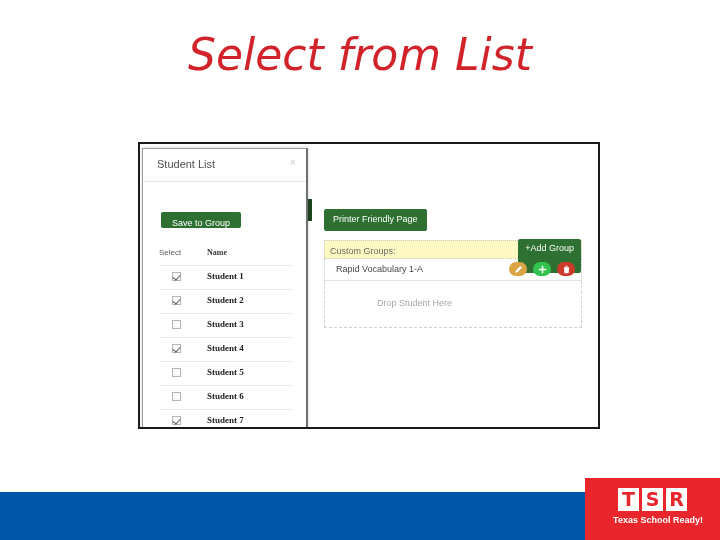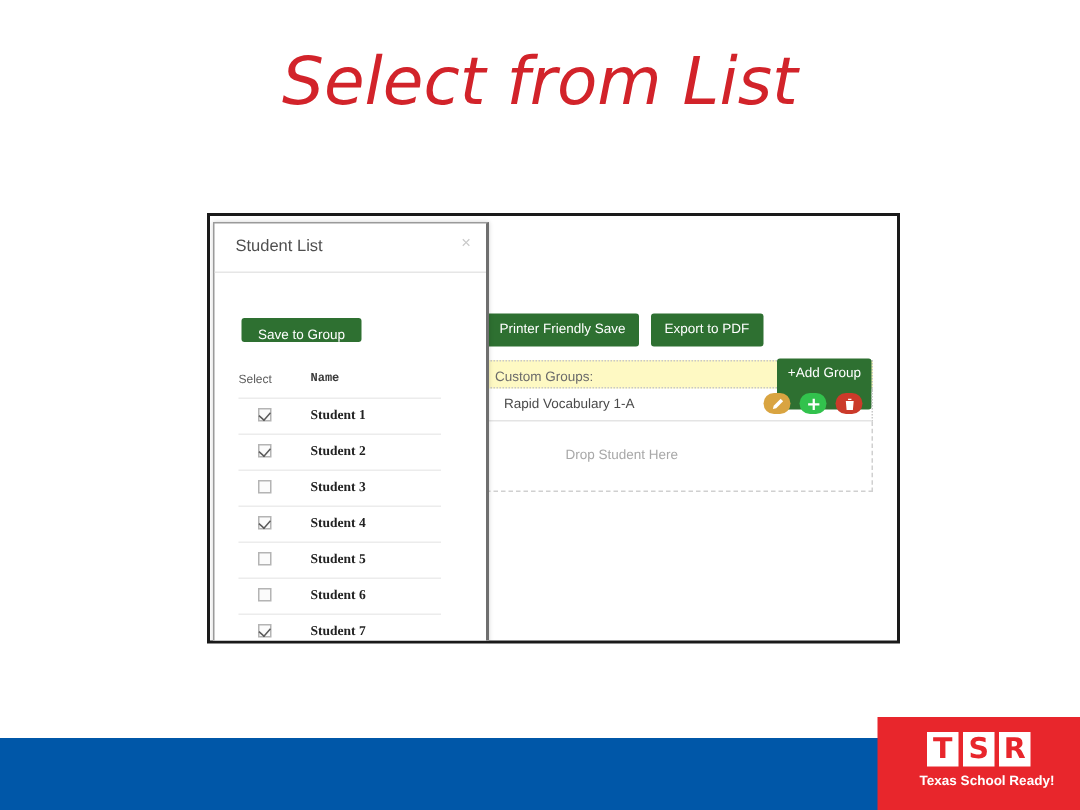--- a/index.html
+++ b/index.html
@@ -181,21 +181,21 @@
     font-size: 9px;
     color: #a8a8a8;
     font-family: "Liberation Sans", sans-serif;
   }
 
   
   #student-list-panel {
     position: absolute;
     left: 2px;
     top: 4px;
-    width: 184px;
+    width: 166px;
     height: 285px;
     background: #ffffff;
     border: 1px solid #9a9a9a;
     border-right: 2px solid #6f6f6f;
     box-sizing: border-box;
     box-shadow: 0 0 3px rgba(0,0,0,0.18);
     overflow: hidden;
   }
   #panel-header {
     position: relative;
@@ -252,21 +252,21 @@
     color: #5a5a5a;
     font-family: "Liberation Sans", sans-serif;
   }
   .st-head .c-name {
     position: absolute;
     left: 48px;
     top: 3px;
     font-size: 8px;
     color: #3a3a3a;
     font-weight: bold;
-    font-family: Liberation Mono, monospace;
+    font-family: Liberation Serif, serif;
   }
   .st-row {
     position: relative;
     height: 23px;
     border-top: 1px solid #ececec;
   }
   .st-row .cb {
     position: absolute;
     left: 13px;
     top: 6px;
@@ -354,22 +354,21 @@
 <div id="slide-title">Select from List</div>
 
 <div id="app-screenshot">
 
   <div id="bg-hidden-button"></div>
   <div id="bg-hidden-letter">E</div>
 
   <div id="work-area">
 
     <div class="toolbar">
-      <button class="toolbar-btn">Printer Friendly Save</button>
-      <button class="toolbar-btn">Export to PDF</button>
+      <button class="toolbar-btn">Printer Friendly Page</button>
     </div>
 
     <div id="groups-panel">
 
       <div id="custom-groups-bar">
         <span id="custom-groups-label">Custom Groups:</span>
         <button id="add-group-button">+Add Group</button>
       </div>
 
       <div id="group-row">

